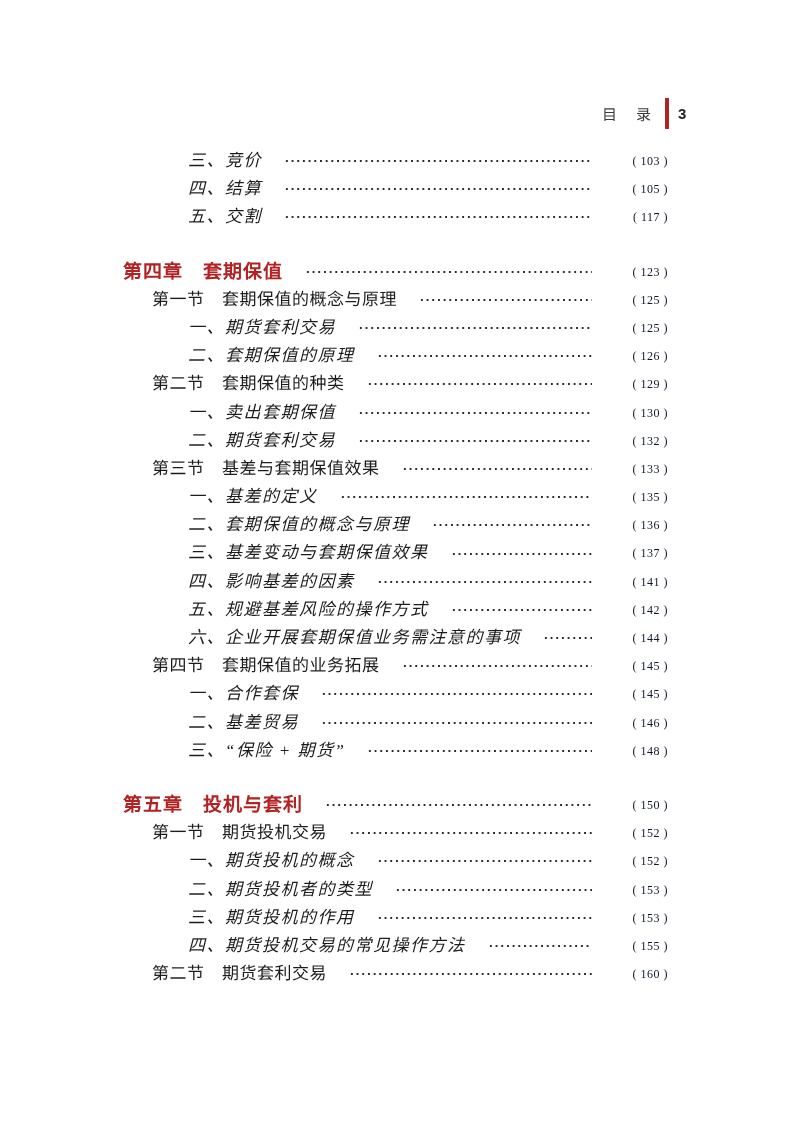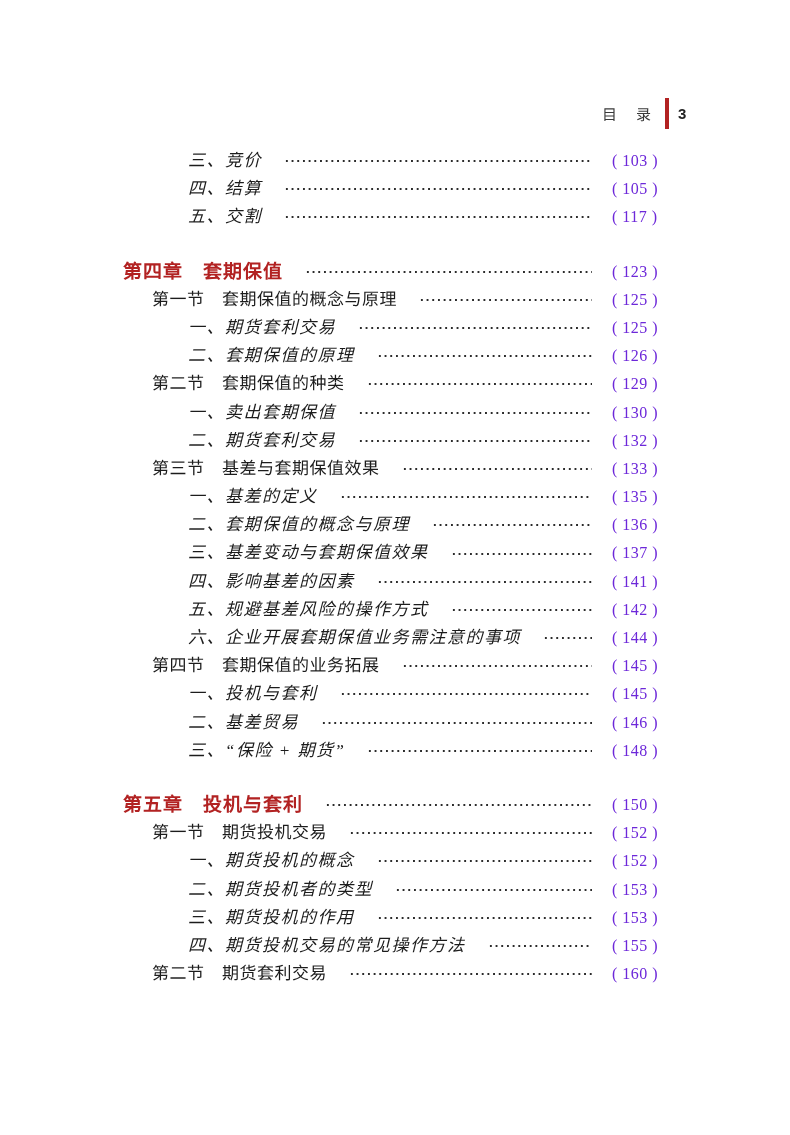--- a/index.html
+++ b/index.html
@@ -93,25 +93,25 @@
     background-image: radial-gradient(circle, #2b2b2b 1.05px, transparent 1.35px);
     background-size: 5.7px 8px;
     background-repeat: repeat-x;
     background-position: left center;
     min-width: 12px;
   }
 
   .pagenum {
     flex: 0 0 auto;
     min-width: 56px;
-    text-align: left;
-    font-size: 16px;
+    text-align: right;
+    font-size: 12px;
     letter-spacing: 0.5px;
     white-space: pre;
-    color: #6d28d9;
+    color: #0f172a;
   }
 </style>
 </head>
 <body>
 
 <div class="page">
 
   <div class="running-head">
     <span class="head-title">目　录</span>
     <span class="accent-bar"></span>
@@ -203,21 +203,21 @@
     <span class="label">六、企业开展套期保值业务需注意的事项</span>
     <span class="leader"></span>
     <span class="pagenum">( 144 )</span>
   </div>
       <div class="toc-row level-section">
     <span class="label">第四节　套期保值的业务拓展</span>
     <span class="leader"></span>
     <span class="pagenum">( 145 )</span>
   </div>
       <div class="toc-row level-item">
-    <span class="label">一、投机与套利</span>
+    <span class="label">一、合作套保</span>
     <span class="leader"></span>
     <span class="pagenum">( 145 )</span>
   </div>
       <div class="toc-row level-item">
     <span class="label">二、基差贸易</span>
     <span class="leader"></span>
     <span class="pagenum">( 146 )</span>
   </div>
       <div class="toc-row level-item">
     <span class="label">三、“保险 + 期货”</span>

